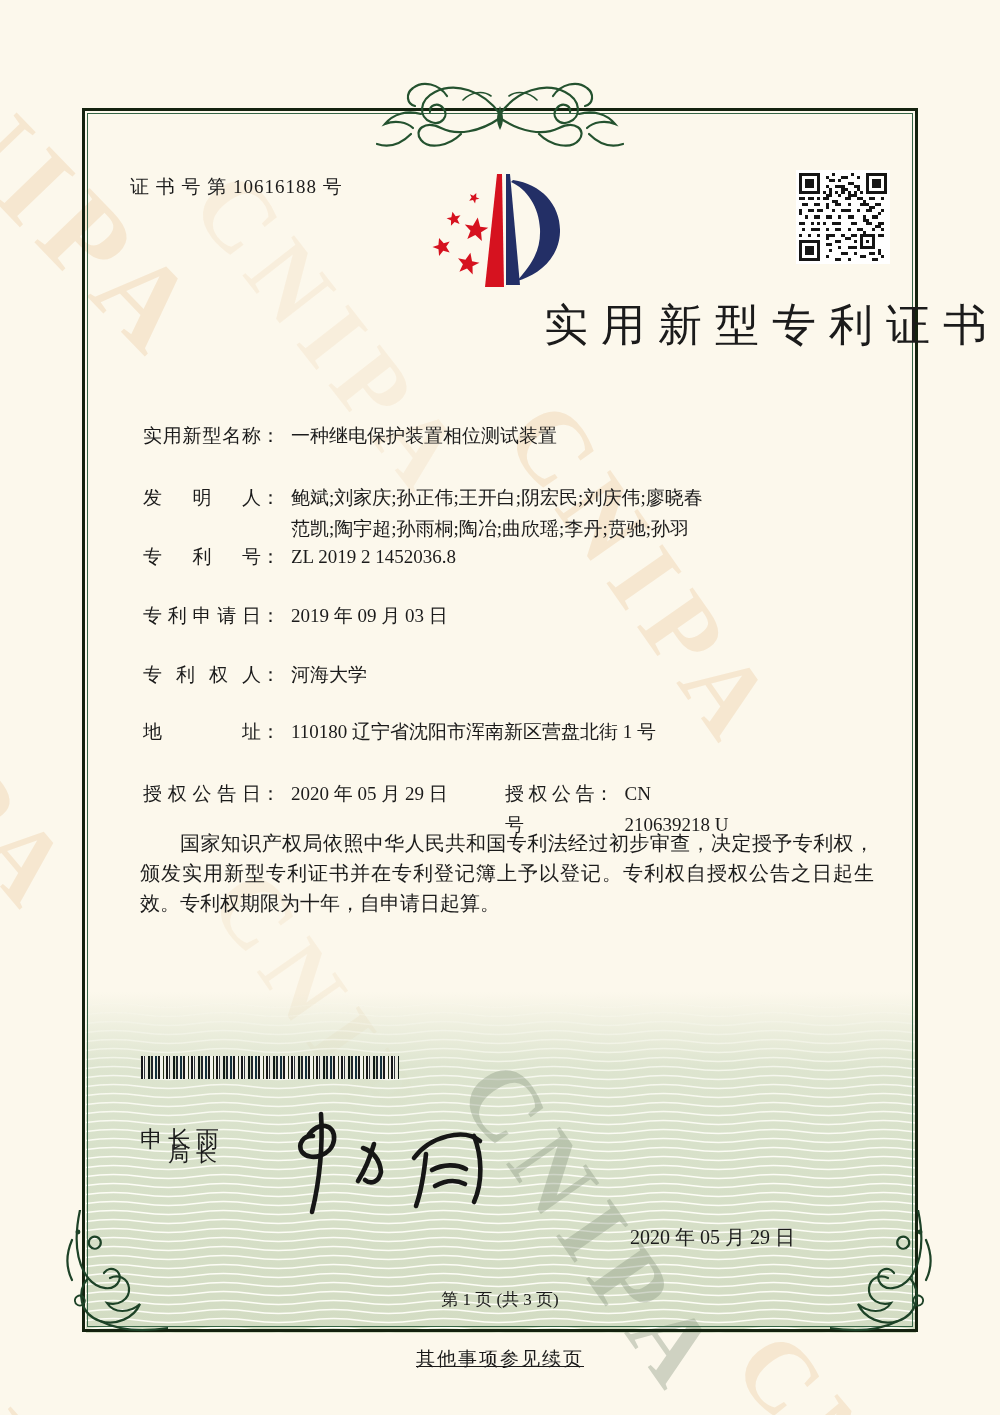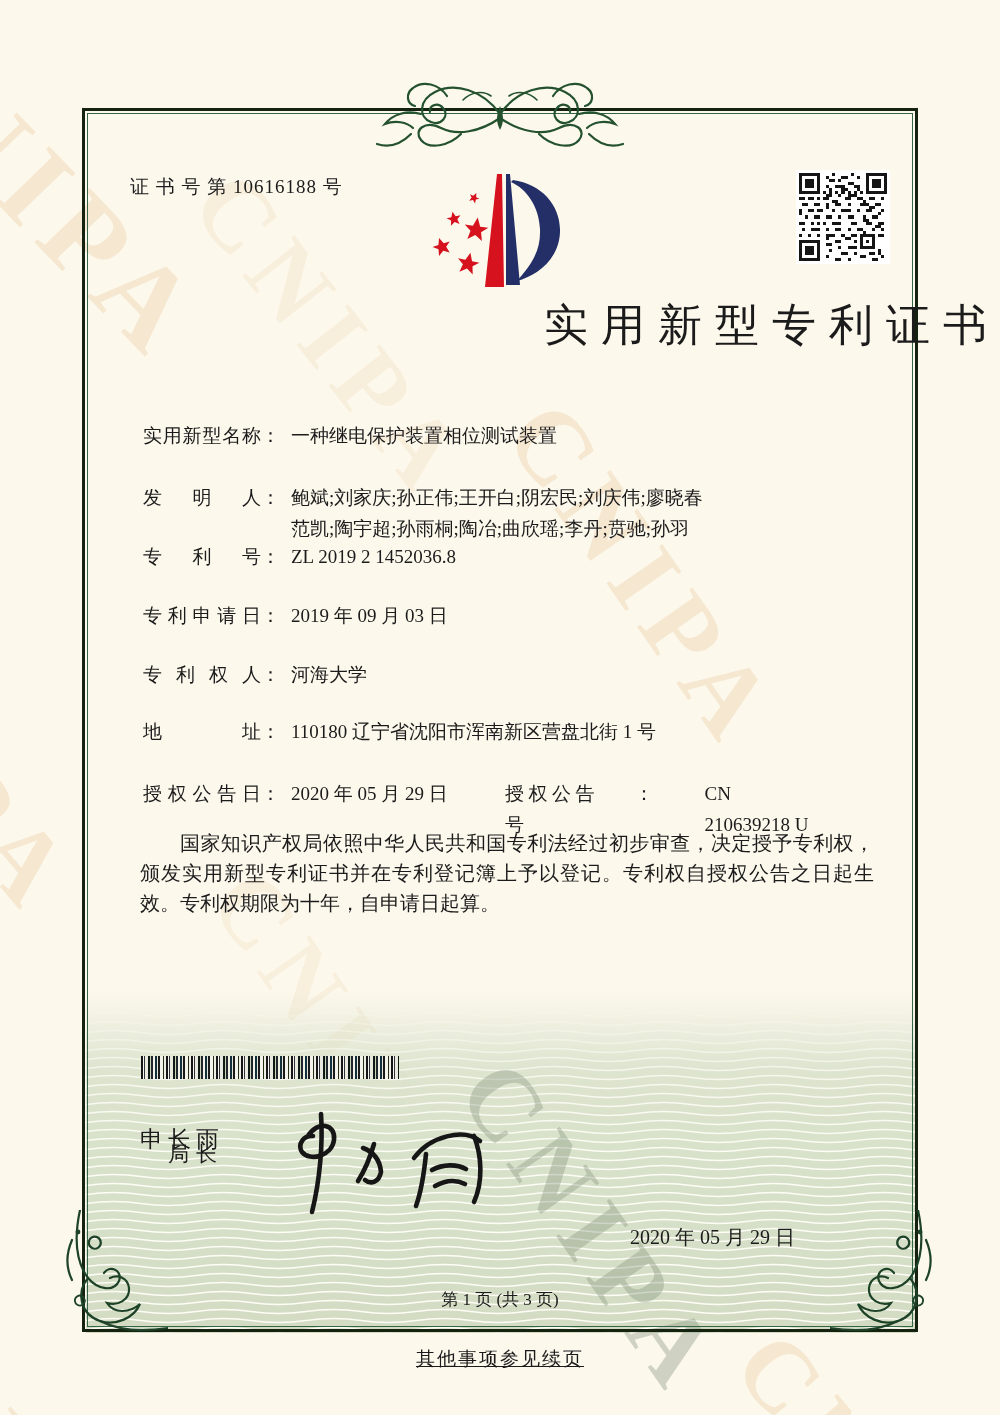--- a/index.html
+++ b/index.html
@@ -34,21 +34,21 @@
   .cert-no { position:absolute; left:130px; top:174px; font-size:19px; letter-spacing:1px; }
   .logo { position:absolute; left:420px; top:166px; }
   .qr { position:absolute; left:796px; top:170px; background:#fff; padding:3px; }
 
   .title { position:absolute; top:296px; left:0; width:100%; text-align:right;
            font-size:44px; font-weight:normal; letter-spacing:13px; text-indent:13px; }
 
   .row { position:absolute; left:143px; display:flex; font-size:19px; line-height:31px; }
   .lbl { display:inline-block; width:118px; text-align:justify; text-align-last:justify; }
   .colon { margin-right:11px; }
-  .pair2 { position:absolute; left:362px; display:flex;gap:40px; }
+  .pair2 { position:absolute; left:362px; display:flex; }
   .pair2 .lbl { width:112px; }
 
   .body-text { position:absolute; left:140px; top:828px; width:734px;
                font-size:20px; line-height:30px; text-align:justify; }
   .body-text p { margin:0; text-indent:2em; }
 
   .barcode { position:absolute; left:141px; top:1056px; width:258px; height:23px;
              background:repeating-linear-gradient(90deg,
                #16161a 0 2px,  #f6f6ef 2px 3px, #30343a 3px 4px, #e9e9df 4px 7px,
                #101a14 7px 9px, #c9d4ba 9px 10px, #20262c 10px 12px, #f1f1e8 12px 14px,

